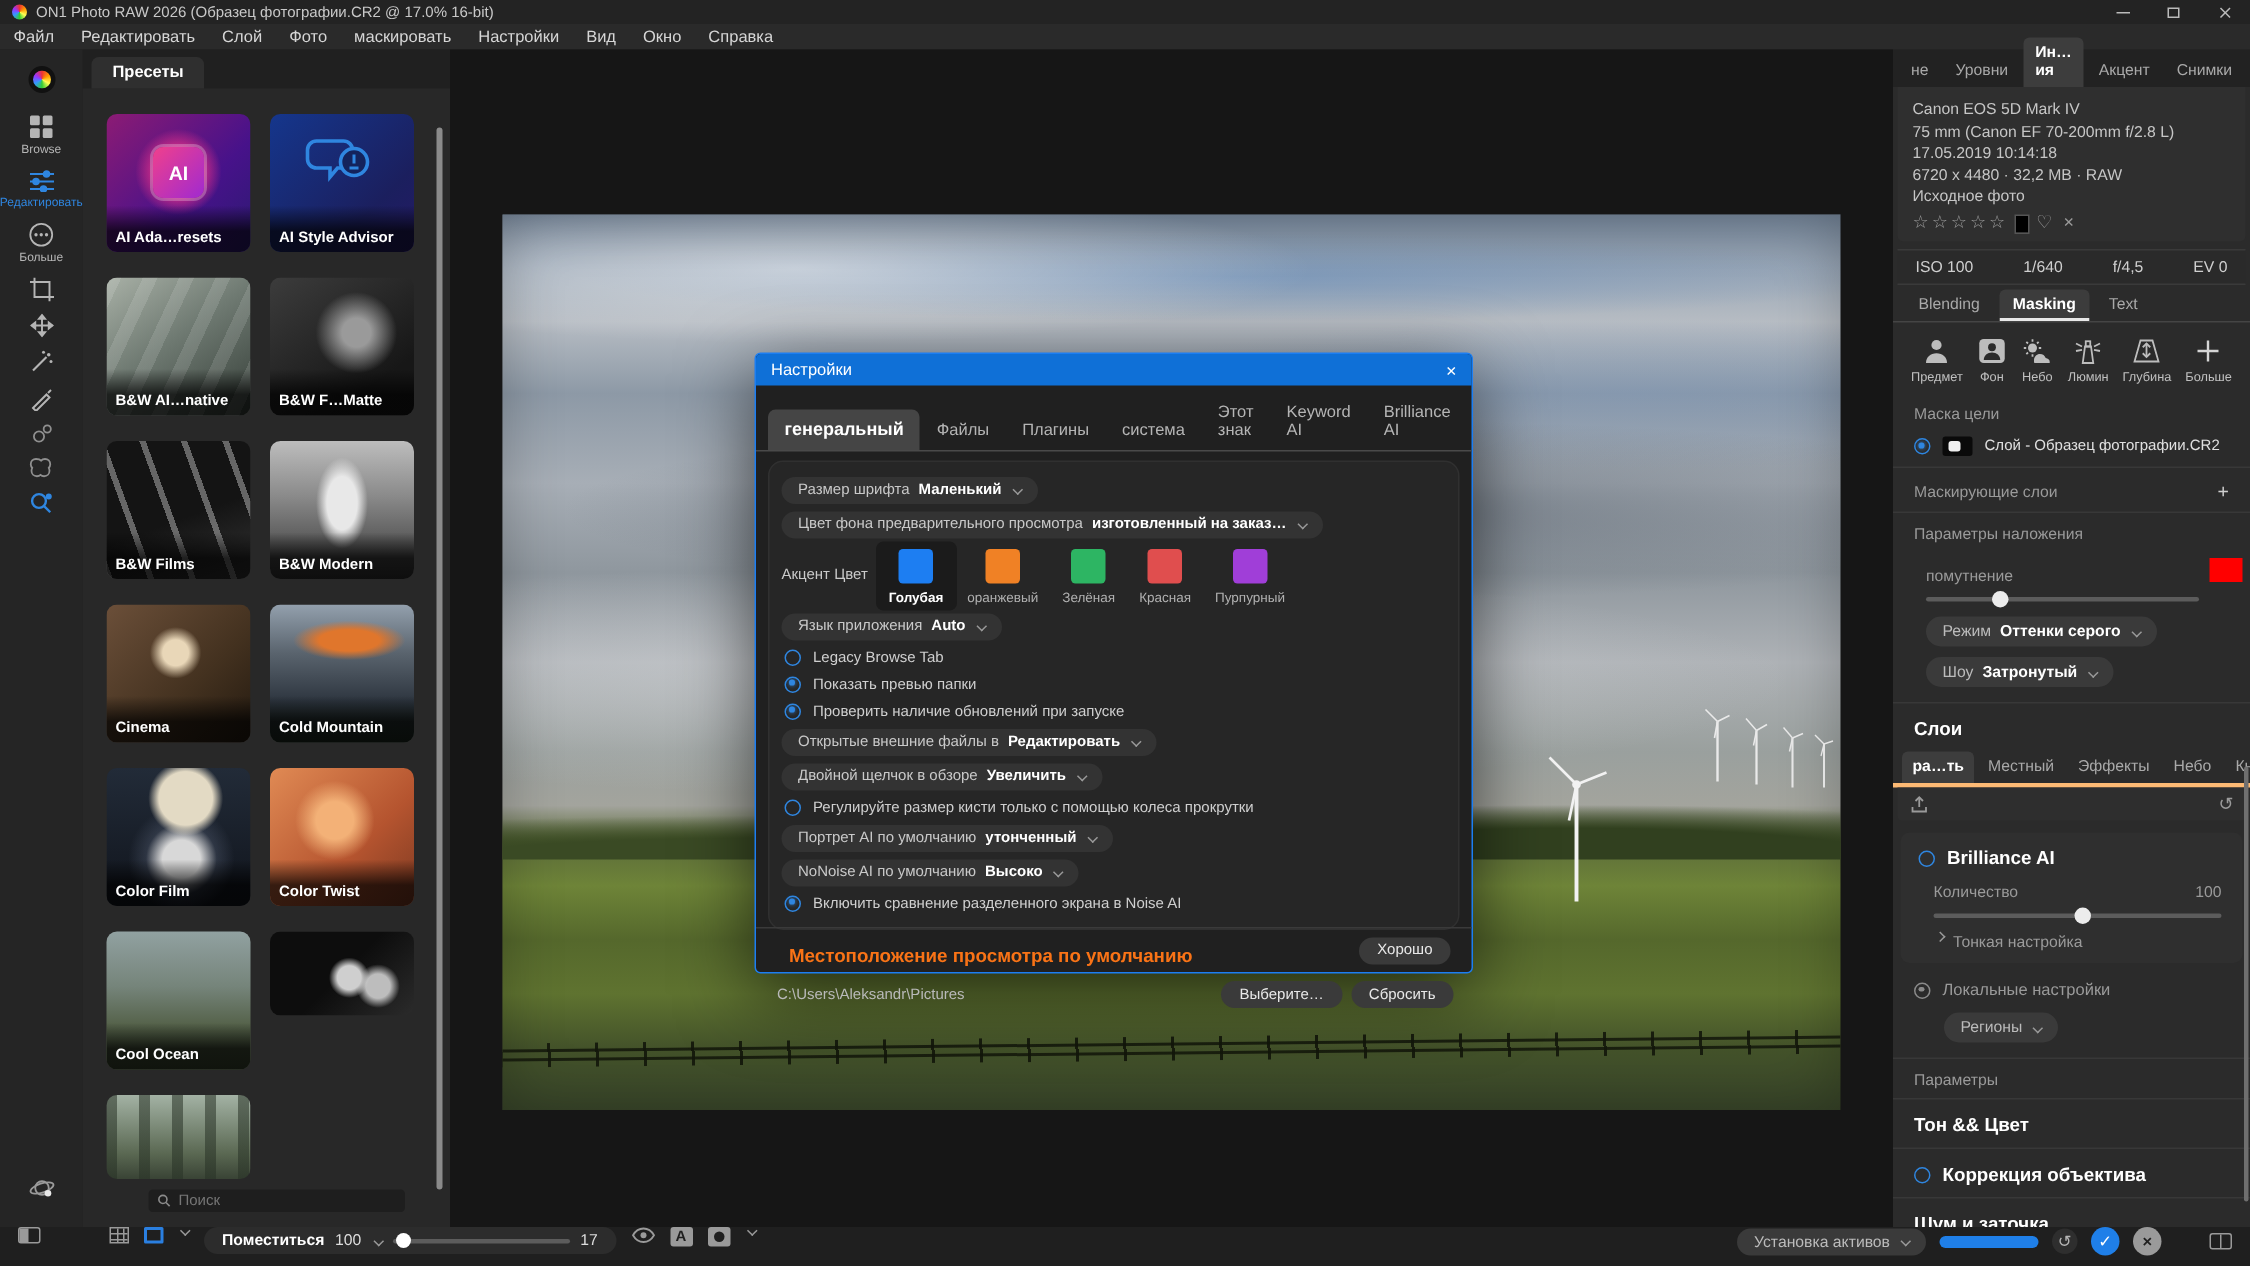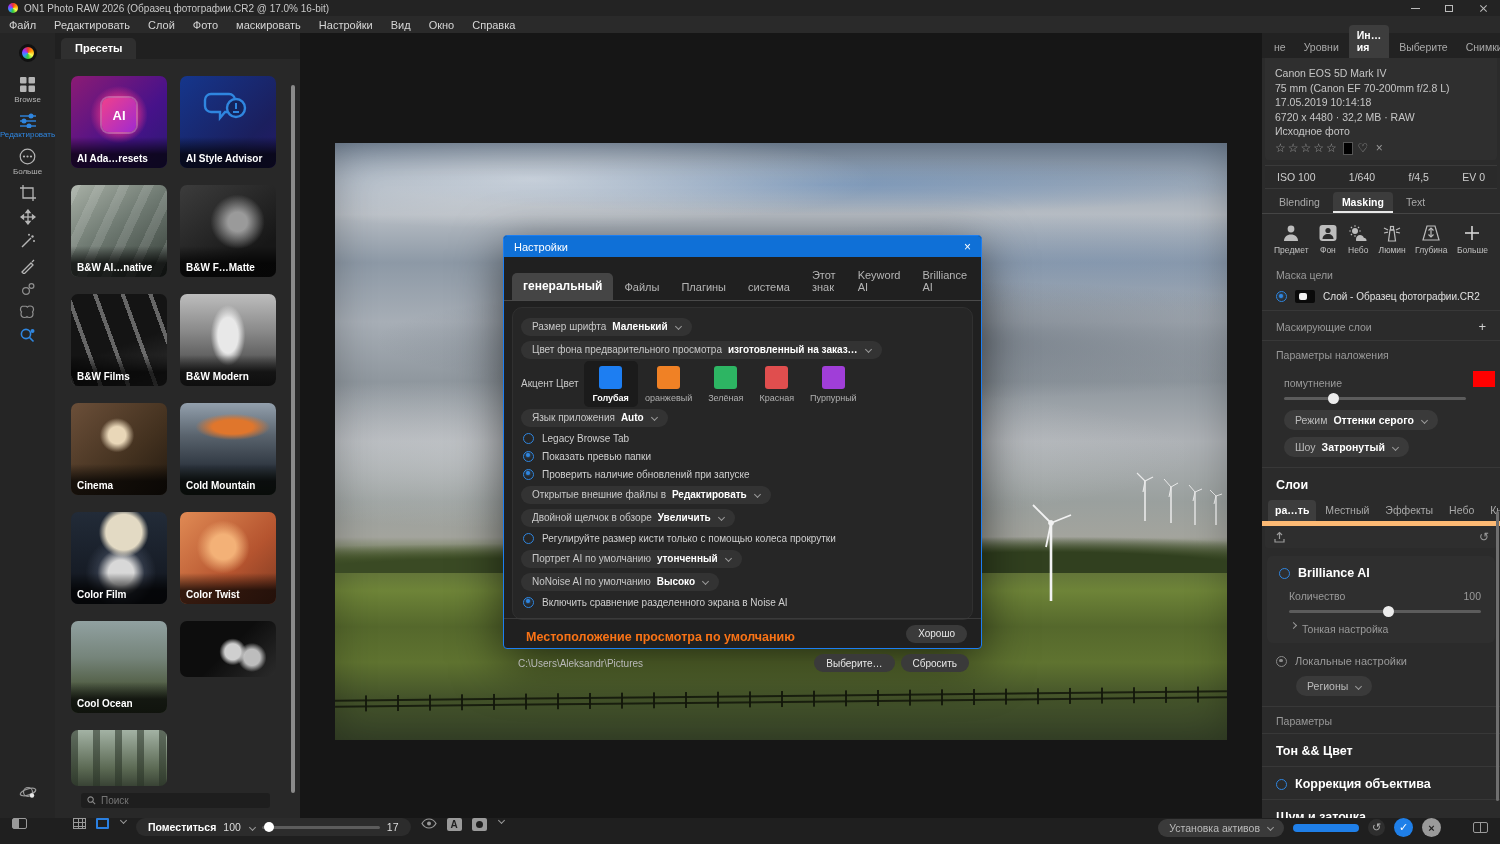--- a/index.html
+++ b/index.html
@@ -59,21 +59,21 @@
   .a6{background:radial-gradient(ellipse 30% 55% at 50% 45%,#e8e8e8 0 35%,transparent 60%),linear-gradient(180deg,#bdbdbd,#8a8a8a 40%,#323232);}
   .a7{background:radial-gradient(circle at 48% 35%,#e9d7b8 0 11%,transparent 22%),linear-gradient(135deg,#6b4f39,#43311f 60%,#241a10);}
   .a8{background:radial-gradient(ellipse 60% 22% at 55% 26%,#e0762c 0 35%,transparent 65%),linear-gradient(180deg,#93a0ad 0%,#5a646e 35%,#2e3640 70%,#1d2a20 100%);}
   .a9{background:radial-gradient(circle at 55% 22%,#e3dac4 0 20%,transparent 28%),radial-gradient(circle at 52% 66%,#d8d8d8 0 16%,rgba(80,90,110,.4) 30%,transparent 45%),linear-gradient(180deg,#222b38,#10141c);}
   .a10{background:radial-gradient(ellipse 45% 70% at 78% 60%,#8a937b 0 25%,transparent 55%),linear-gradient(135deg,#5e6b5a,#37473c 55%,#202a24);}
   .a11{background:radial-gradient(circle at 45% 38%,#f3b177 0 16%,transparent 34%),linear-gradient(135deg,#e08a54,#b5542f 60%,#7e3a22);}
   .a12{background:linear-gradient(180deg,#91a1a1 0%,#75847a 40%,#55624a 68%,#39462f 100%);}
   .a13{background:radial-gradient(circle at 55% 55%,#cfcfcf 0 13%,transparent 22%),radial-gradient(circle at 75% 65%,#bdbdbd 0 10%,transparent 18%),linear-gradient(135deg,#0d0d0d 50%,#2b2b2b);}
   .a14{background:repeating-linear-gradient(90deg,rgba(40,50,38,.55) 0 7px,transparent 7px 22px),linear-gradient(180deg,#a3b2a4,#5a6852 70%,#394335);}
   .pr-scroll { position:absolute; right:5px; top:52px; width:4px; height:708px; background:#8a8a8a; border-radius:2px; }
-  .pr-search { position:absolute; left:26px; right:30px; bottom:10px; height:15px; background:#1e1e1e;
+  .pr-search { position:absolute; left:44px; right:30px; bottom:10px; height:15px; background:#1e1e1e;
                border-radius:3px; display:flex; align-items:center; padding:0 6px; gap:5px; }
   .pr-search input { background:transparent; border:none; outline:none; color:#bbb; font-size:10px; width:100%;
                      font-family:"Liberation Sans",sans-serif; }
 
   
   .canvas { position:absolute; left:300px; top:33px; right:238px; bottom:26px; background:#161616; }
   .photo { position:absolute; left:35px; top:110px; width:892px; height:597px;
     background:
       radial-gradient(ellipse 55% 12% at 22% 6%, rgba(255,255,255,.5), transparent 70%),
       radial-gradient(ellipse 70% 7% at 55% 7%, rgba(98,138,186,.55), transparent 70%),
@@ -118,21 +118,21 @@
   .plus { color:#d0d0d0; font-size:13px; }
   .sl-row { display:flex; justify-content:space-between; padding:10px 14px 4px 22px; color:#9a9a9a; }
   .slider { position:relative; height:3px; background:#5c5c5c; border-radius:2px; margin:4px 14px 6px 22px; }
   .slider .knob { position:absolute; top:-4.5px; width:11px; height:11px; border-radius:50%; background:#ececec; }
   .redsw { position:absolute; right:5px; top:-10px; width:22px; height:16px; }
   .pill { display:inline-flex; align-items:center; gap:6px; background:#3a3a3a; border-radius:12px;
           height:20px; padding:0 11px; font-size:10.5px; color:#bbb; cursor:pointer; }
   .pill b { color:#fff; }
   .rp-pills { padding:4px 14px 10px 22px; display:flex; flex-direction:column; gap:7px; align-items:flex-start; }
   .rp-h { padding:10px 14px 8px; font-size:12.5px; font-weight:bold; color:#fff; border-top:1px solid #383838; }
-  .rp-ltabs { display:flex; gap:2px; padding:0 6px; border-bottom:5px solid #fdba74; font-size:10.5px; }
+  .rp-ltabs { display:flex; gap:2px; padding:0 6px; border-bottom:3px solid #fdba74; font-size:10.5px; }
   .rp-ltab { padding:4px 7px 5px; color:#a9a9a9; cursor:pointer; white-space:nowrap; }
   .rp-ltab.sel { background:#3d3d3d; border-radius:4px 4px 0 0; color:#fff; font-weight:bold; }
   .rp-icons { display:flex; justify-content:space-between; align-items:center; background:#2e2e2e;
               margin:0 3px; padding:4px 8px; border-radius:0 0 3px 3px; color:#9a9a9a; }
   .card { background:#2f2f2f; border-radius:6px; margin:8px 5px 0; padding:8px 0 6px; }
   .card-h { display:flex; align-items:center; gap:8px; padding:2px 12px 4px; font-size:12.5px; font-weight:bold; color:#fff; }
   .ring { width:11px; height:11px; border:1.7px solid #2f86e0; border-radius:50%; flex:none; }
   .gray-ring { width:11px; height:11px; border:1.5px solid #8a8a8a; border-radius:50%; position:relative; flex:none; }
   .gray-ring::after { content:""; position:absolute; left:2.2px; top:2.2px; width:3.6px; height:3.6px; border-radius:50%; background:#8a8a8a; }
   .fine { padding:4px 12px 2px 22px; color:#9a9a9a; display:flex; align-items:flex-start; gap:6px; }
@@ -457,21 +457,21 @@
         </svg>
       <div class="fence"></div>
     </div>
   </div>
 
   <div class="rpanel">
     <div class="rp-tabs">
       <span class="rp-tab">не</span>
       <span class="rp-tab">Уровни</span>
       <span class="rp-tab sel">Ин…ия</span>
-      <span class="rp-tab">Выберите</span>
+      <span class="rp-tab">Акцент</span>
       <span class="rp-tab">Снимки</span>
     </div>
     <div class="rp-info">
       <div>Canon EOS 5D Mark IV</div>
       <div>75 mm (Canon EF 70-200mm f/2.8 L)</div>
       <div>17.05.2019 10:14:18</div>
       <div>6720 x 4480 · 32,2 MB · RAW</div>
       <div>Исходное фото</div>
       <div class="stars">
         <span>☆</span><span>☆</span><span>☆</span><span>☆</span><span>☆</span>

